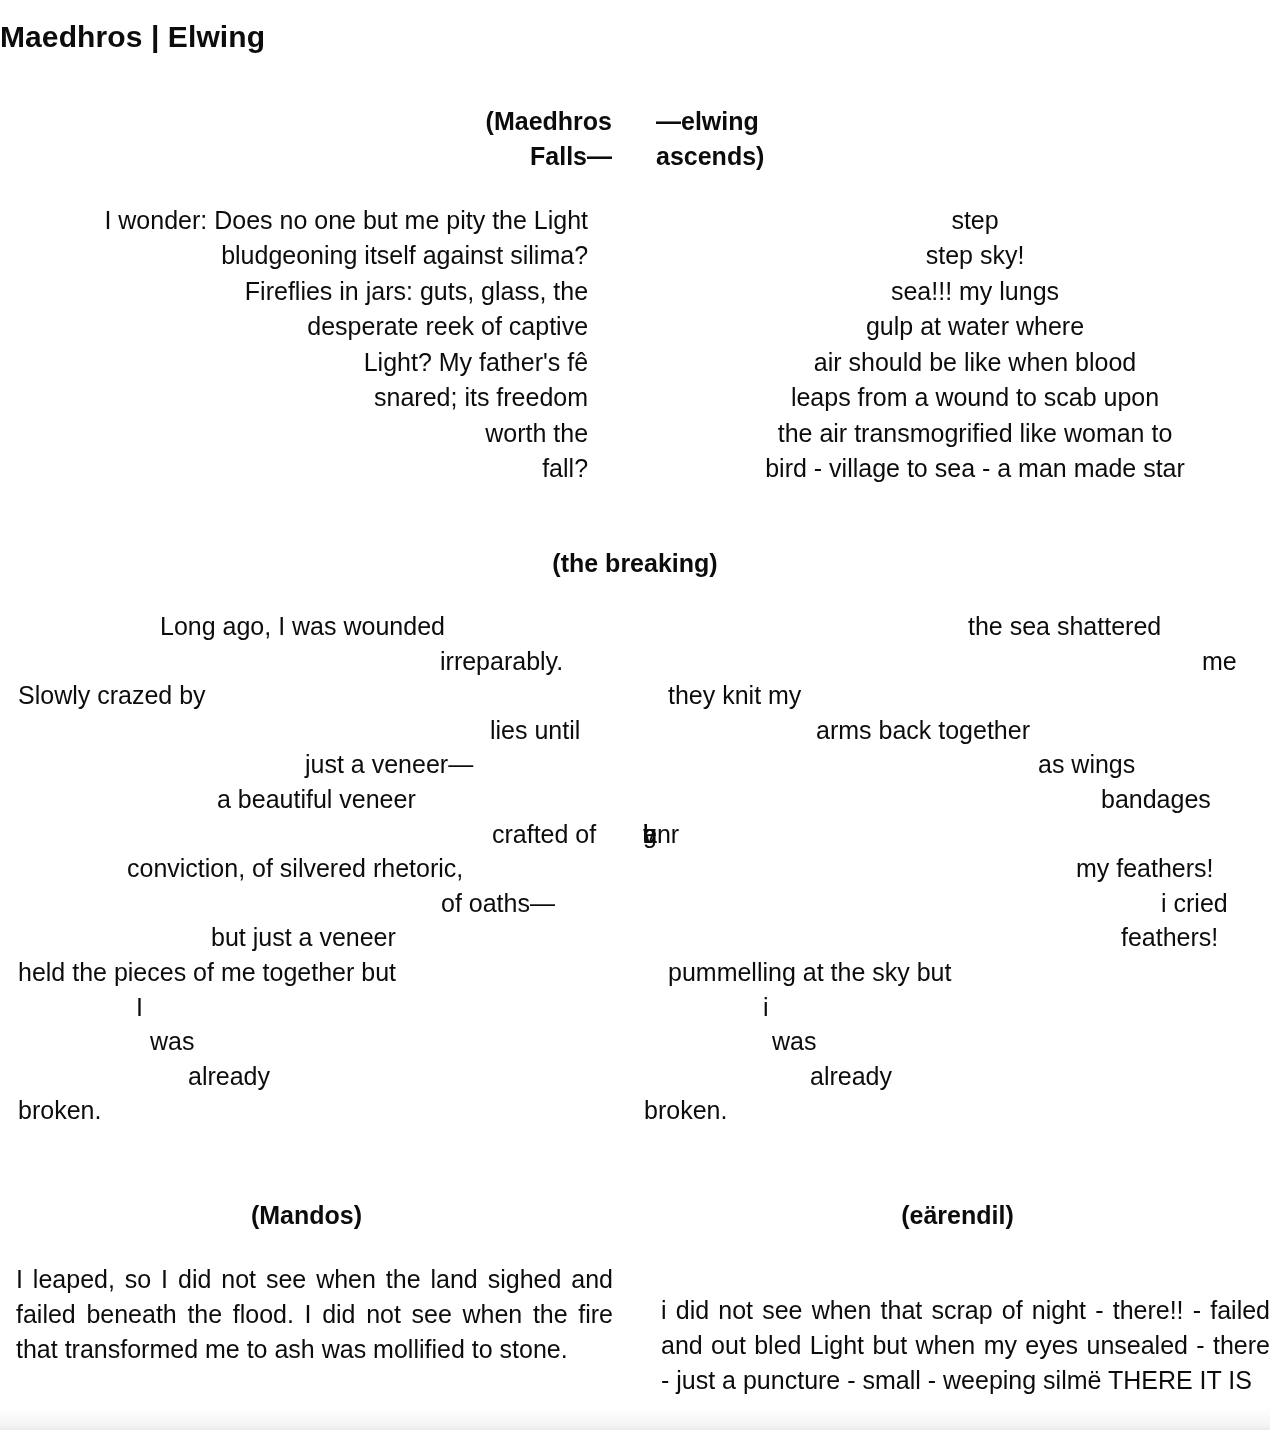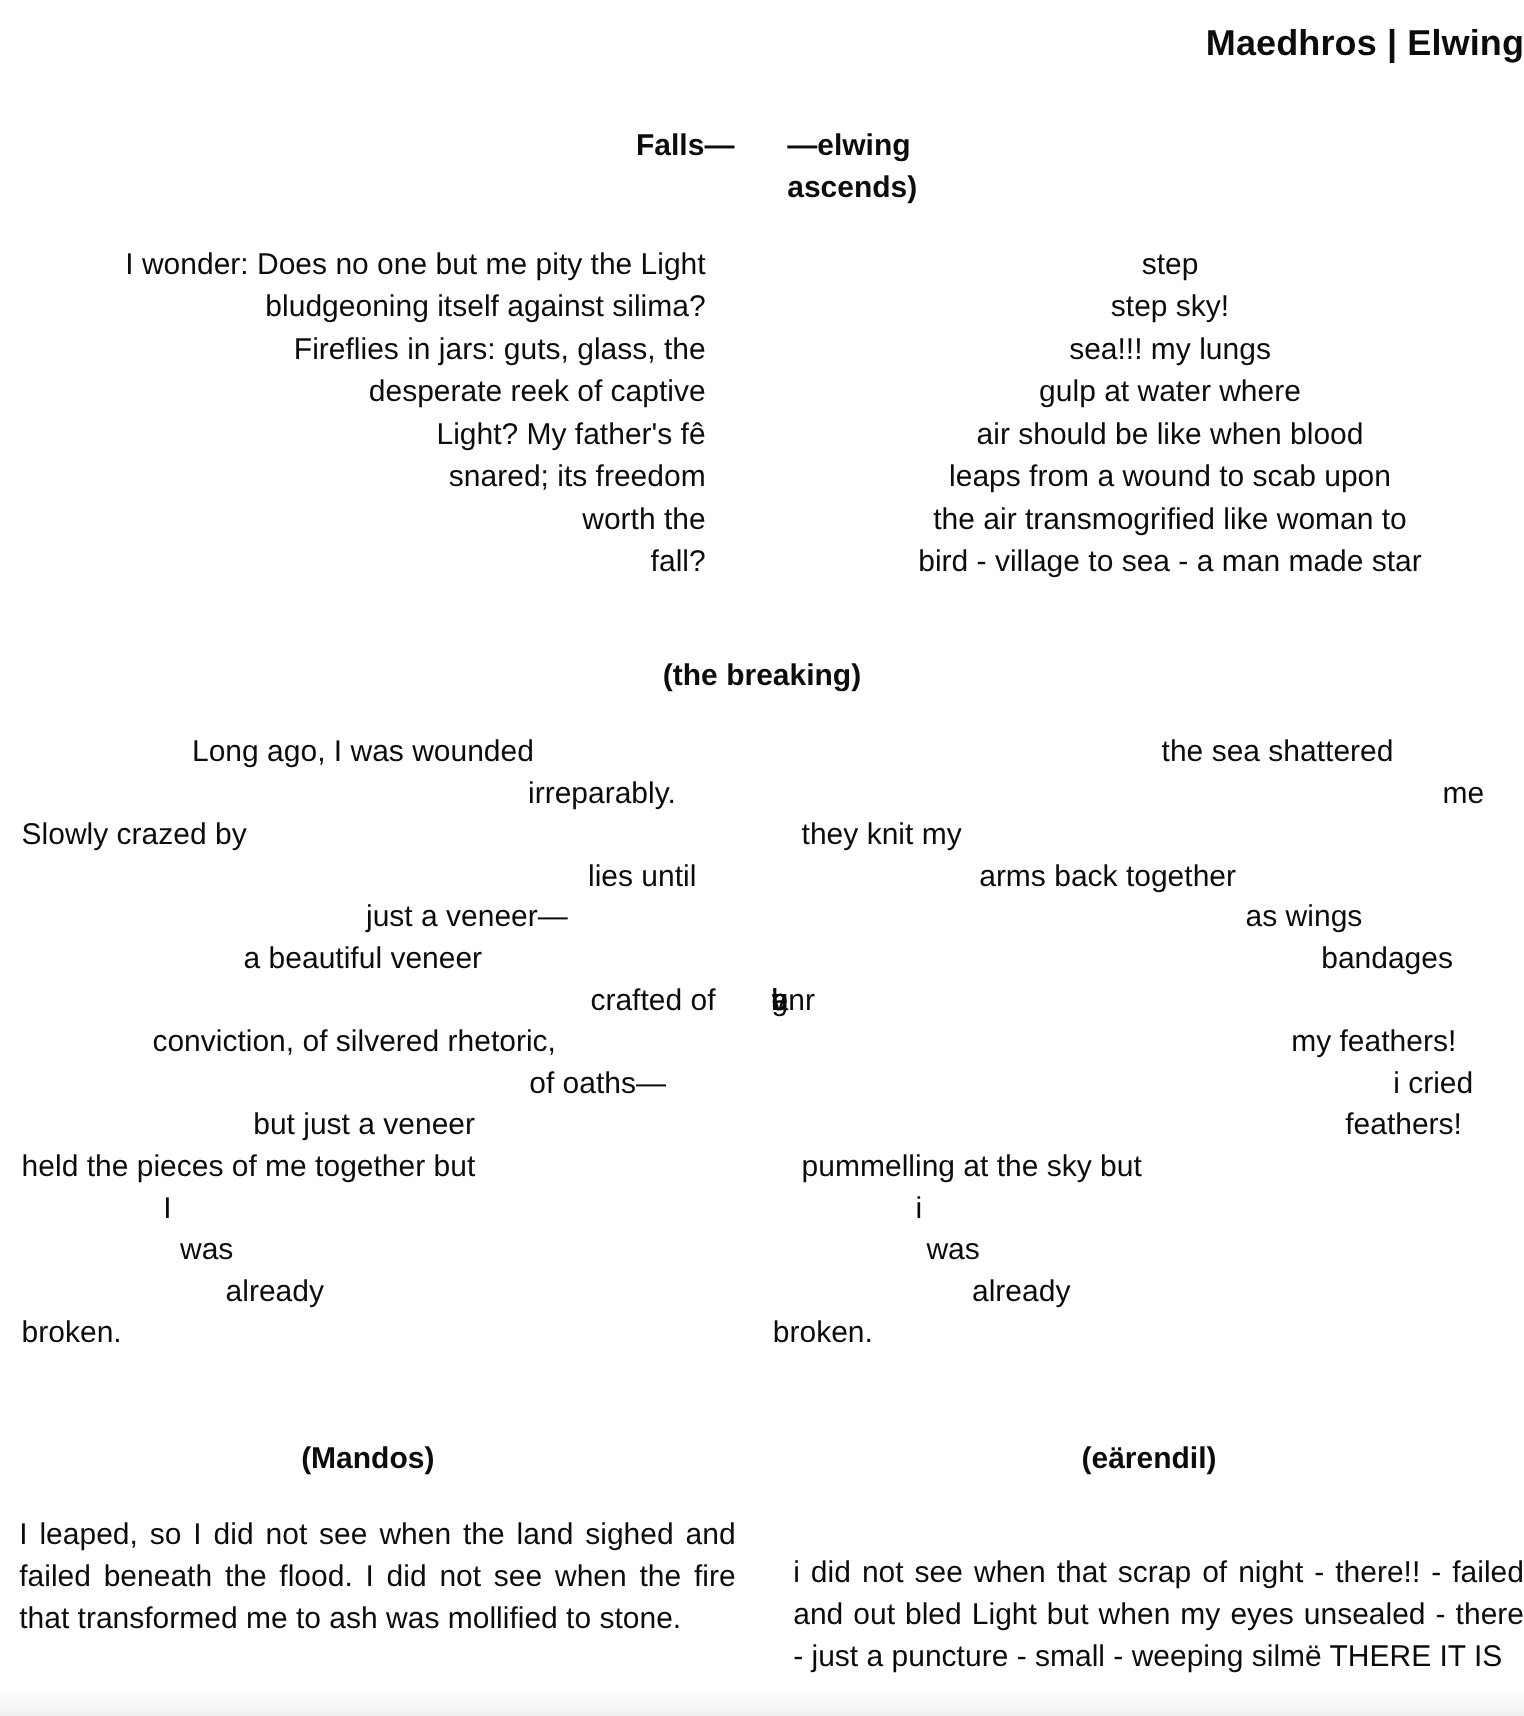--- a/index.html
+++ b/index.html
@@ -19,21 +19,21 @@
 
   .page {
     position: relative;
     width: 1270px;
     height: 1430px;
     padding: 0;
   }
 
   
   .poem-title {
-    text-align: right;
+    text-align: left;
     font-size: 30px;
     font-weight: bold;
     letter-spacing: 0.1px;
     margin: 0;
     padding-top: 18px;
     line-height: 1.25;
   }
 
   
   .speaker-head {
@@ -156,20 +156,21 @@
 </style>
 </head>
 <body>
 
 <div class="page">
 
   <h1 class="poem-title">Maedhros | Elwing</h1>
 
   <div class="speaker-head">
     <div class="sh-left">
+      <div>(Maedhros</div>
       <div>Falls—</div>
     </div>
     <div class="sh-right">
       <div>—elwing</div>
       <div>ascends)</div>
     </div>
   </div>
 
   <div class="duet">
     <div class="col-left">
@@ -211,21 +212,21 @@
       </div>
       <div class="brow">
         <span class="frag-l" style="left: 490px;">lies until</span>
         <span class="frag-r" style="left: 816px;">arms back together</span>
       </div>
       <div class="brow">
         <span class="frag-l" style="left: 305px;">just a veneer—</span>
         <span class="frag-r" style="left: 1038px;">as wings</span>
       </div>
       <div class="brow">
-        <span class="frag-l" style="left: 203px;">a beautiful veneer</span>
+        <span class="frag-l" style="left: 217px;">a beautiful veneer</span>
         <span class="frag-r" style="left: 1101px;">bandages</span>
       </div>
       <div class="brow">
         <span class="frag-l" style="left: 492px;">crafted of</span>
         <span class="frag-r unravel" style="left: 643px;"><span class="u0">unr</span><span class="u1">a</span><span class="u1">v</span><span class="u2">e</span><span class="u2">l</span><span class="u3">l</span><span class="u3">i</span><span class="u3">n</span><span class="u3">g</span></span>
       </div>
       <div class="brow">
         <span class="frag-l" style="left: 127px;">conviction, of silvered rhetoric,</span>
         <span class="frag-r" style="left: 1076px;">my feathers!</span>
       </div>

